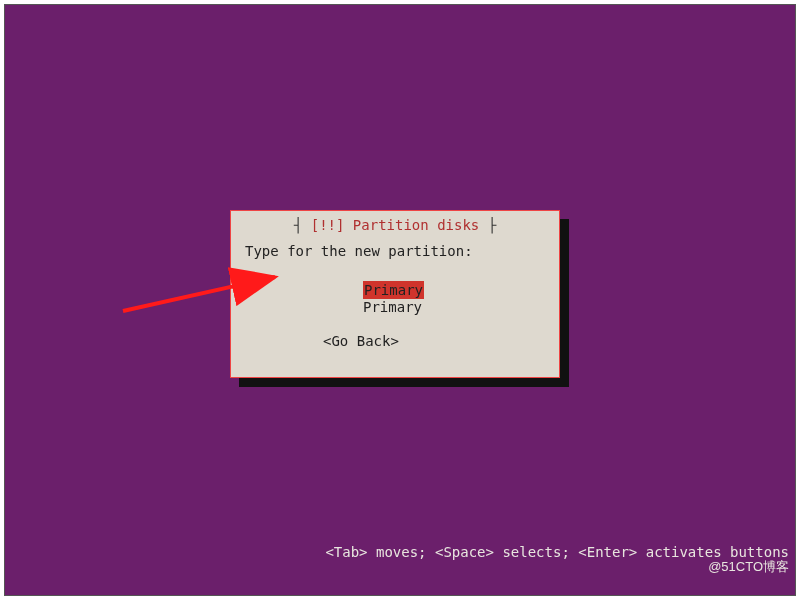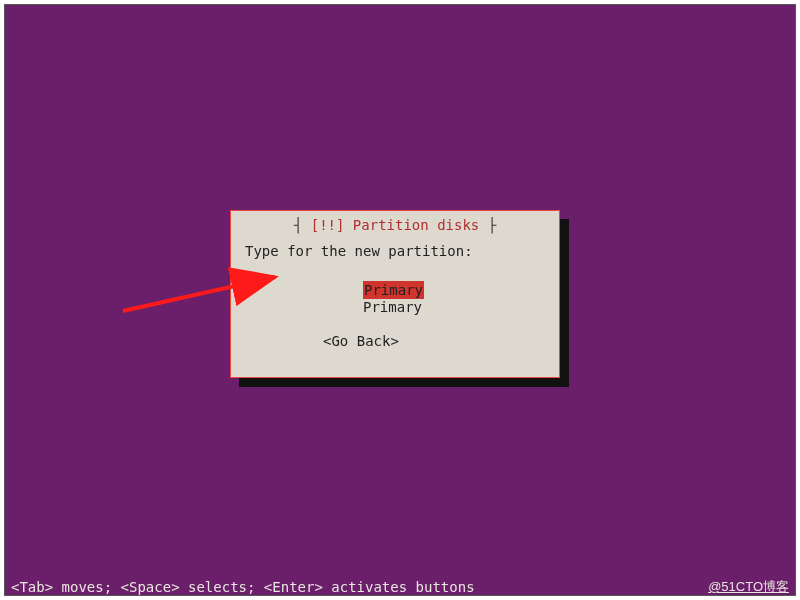--- a/index.html
+++ b/index.html
@@ -26,25 +26,25 @@
   }
   .title-row { position:absolute; left:0; top:6px; width:100%; text-align:center; }
   .dash { color:#333; }
   .title-text { color:#b03030; }
   .prompt { position:absolute; left:14px; top:32px; color:#222; white-space:pre;text-align:right; }
   .options { position:absolute; left:132px; top:70px; color:#222; }
   .opt { white-space:pre; }
   .opt.selected { background:#d0342c; color:#222; padding:1px 1px; }
   .goback { position:absolute; left:52px; top:122px; color:#222; white-space:pre;margin-left:40px; }
   .helpbar {
-    position:absolute; left:6px; bottom:0; right:6px;
+    position:absolute; left:6px; bottom:20px; right:6px;
     color:#e8e6df; white-space:pre;
-    display:flex; justify-content:space-between; align-items:flex-end;
+    display:flex; justify-content:space-between; align-items:flex-end;flex-direction:column;
   }
-  .watermark { color:#e8e6df; font-family:sans-serif; font-size:13px;text-decoration:underline; }
+  .watermark { color:#e8e6df; font-family:sans-serif; font-size:13px; }
   .arrow {
     position:absolute; left:112px; top:244px; width:170px; height:70px;
     pointer-events:none;
   }
 </style>
 </head>
 <body>
 
 <div class="frame">
 

